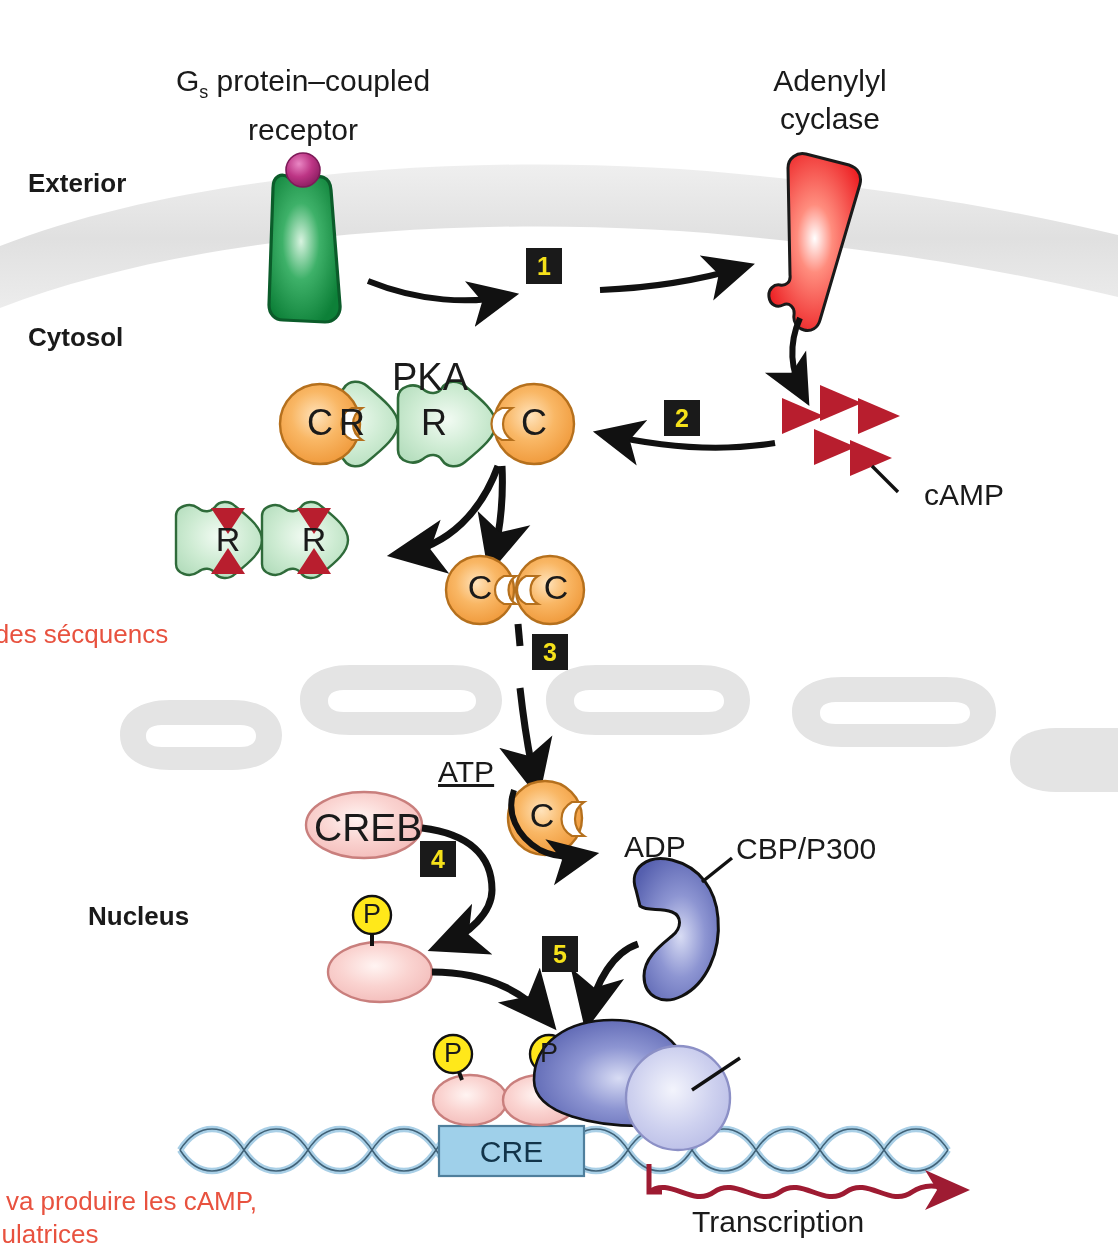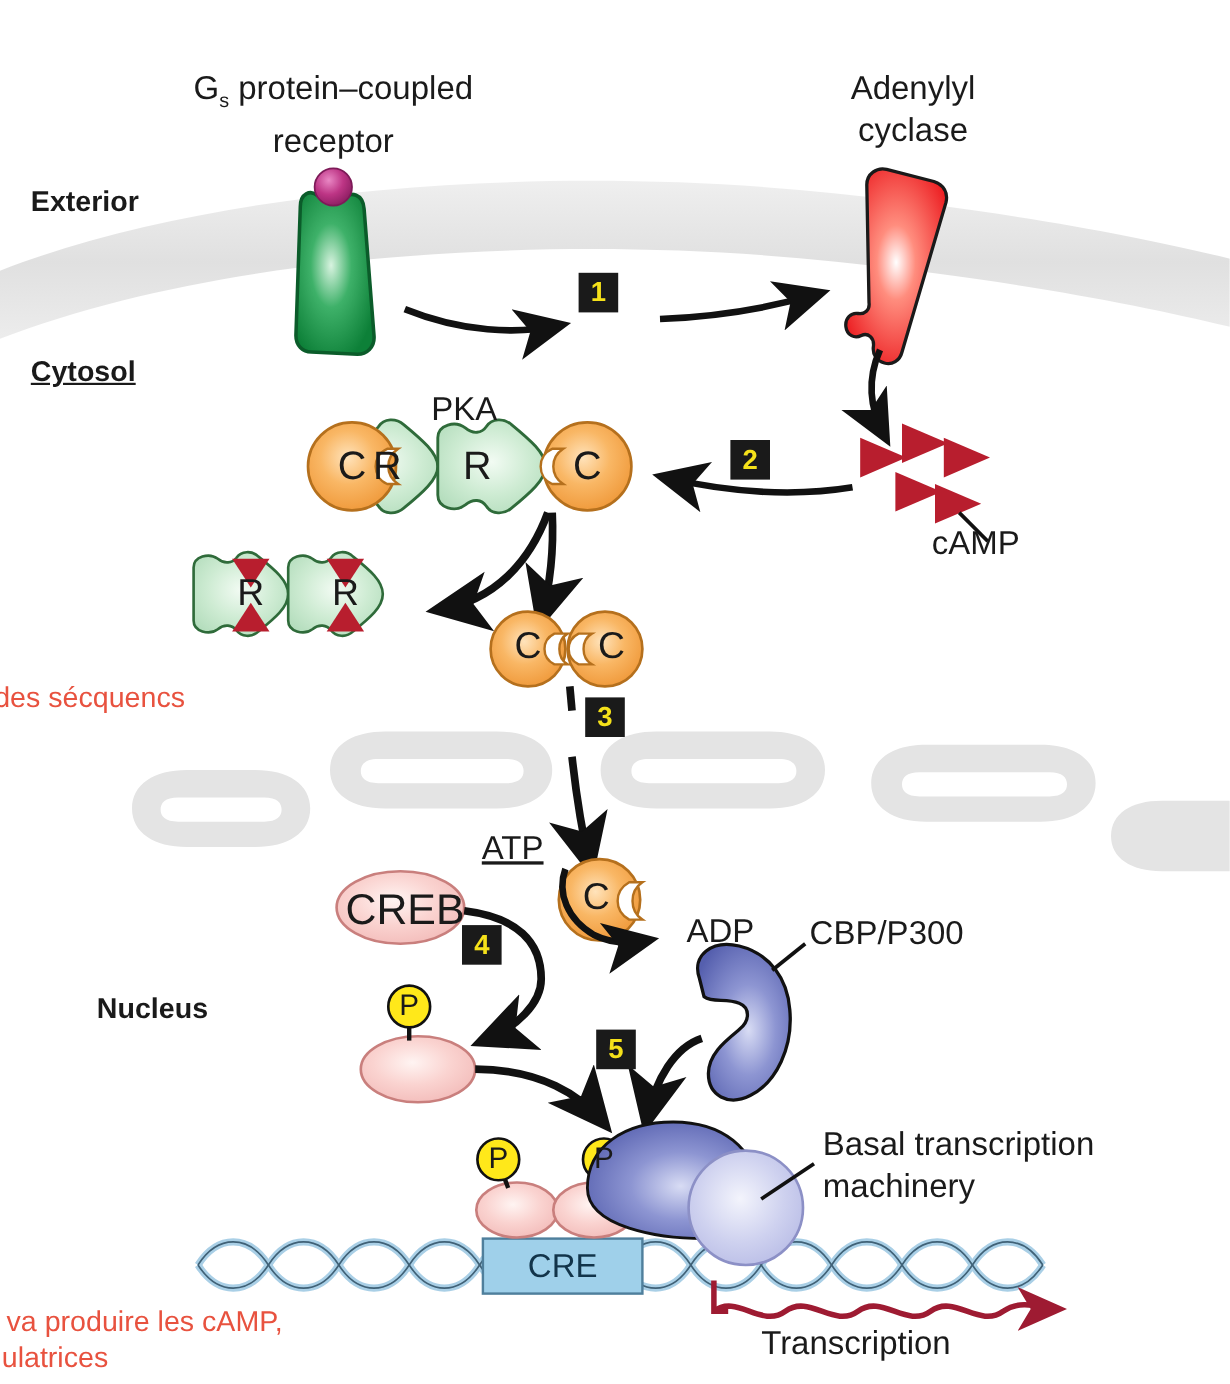--- a/index.html
+++ b/index.html
@@ -304,38 +304,34 @@
   <span>cyclase</span>
 </div>
 
 <div class="lbl ctr" style="left:118px;top:62px;width:370px;font-size:30px;line-height:38px;">
   <span><span>G</span><sub style="font-size:18px;">s</sub><span> protein–coupled</span></span><br>
   <span>receptor</span>
 </div>
 
 <div class="lbl lbl-bold" style="left:28px;top:168px;font-size:26px;">Exterior</div>
 
-<div class="lbl lbl-bold" style="left:28px;top:322px;font-size:26px;text-decoration:underline;">Cytosol</div>
+<div class="lbl lbl-bold" style="left:28px;top:322px;font-size:26px;">Cytosol</div>
 
 <div class="lbl lbl-bold" style="left:88px;top:901px;font-size:26px;">Nucleus</div>
 
-<div class="lbl" style="left:392px;top:356px;font-size:30px;">PKA</div>
-
-<div class="lbl" style="left:847px;top:478px;font-size:30px;">cAMP</div>
+<div class="lbl" style="left:392px;top:356px;font-size:38px;">PKA</div>
+
+<div class="lbl" style="left:924px;top:478px;font-size:30px;">cAMP</div>
 
 <div class="lbl" style="left:438px;top:755px;font-size:30px;text-decoration:underline;">ATP</div>
 
 <div class="lbl" style="left:624px;top:830px;font-size:30px;">ADP</div>
 
 <div class="lbl" style="left:736px;top:832px;font-size:30px;">CBP/P300</div>
 
-<div class="lbl" style="left:748px;top:1022px;font-size:30px;line-height:38px;">
-  <span>Basal transcription</span><br>
-  <span>machinery</span>
-</div>
 
 <div class="lbl" style="left:692px;top:1205px;font-size:30px;">Transcription</div>
 
 <div class="lbl ctr" style="left:296px;top:402px;width:48px;font-size:36px;">C</div>
 <div class="lbl ctr" style="left:328px;top:402px;width:48px;font-size:36px;">R</div>
 <div class="lbl ctr" style="left:410px;top:402px;width:48px;font-size:36px;">R</div>
 <div class="lbl ctr" style="left:510px;top:402px;width:48px;font-size:36px;">C</div>
 
 <div class="lbl ctr" style="left:204px;top:520px;width:48px;font-size:34px;">R</div>
 <div class="lbl ctr" style="left:290px;top:520px;width:48px;font-size:34px;">R</div>

